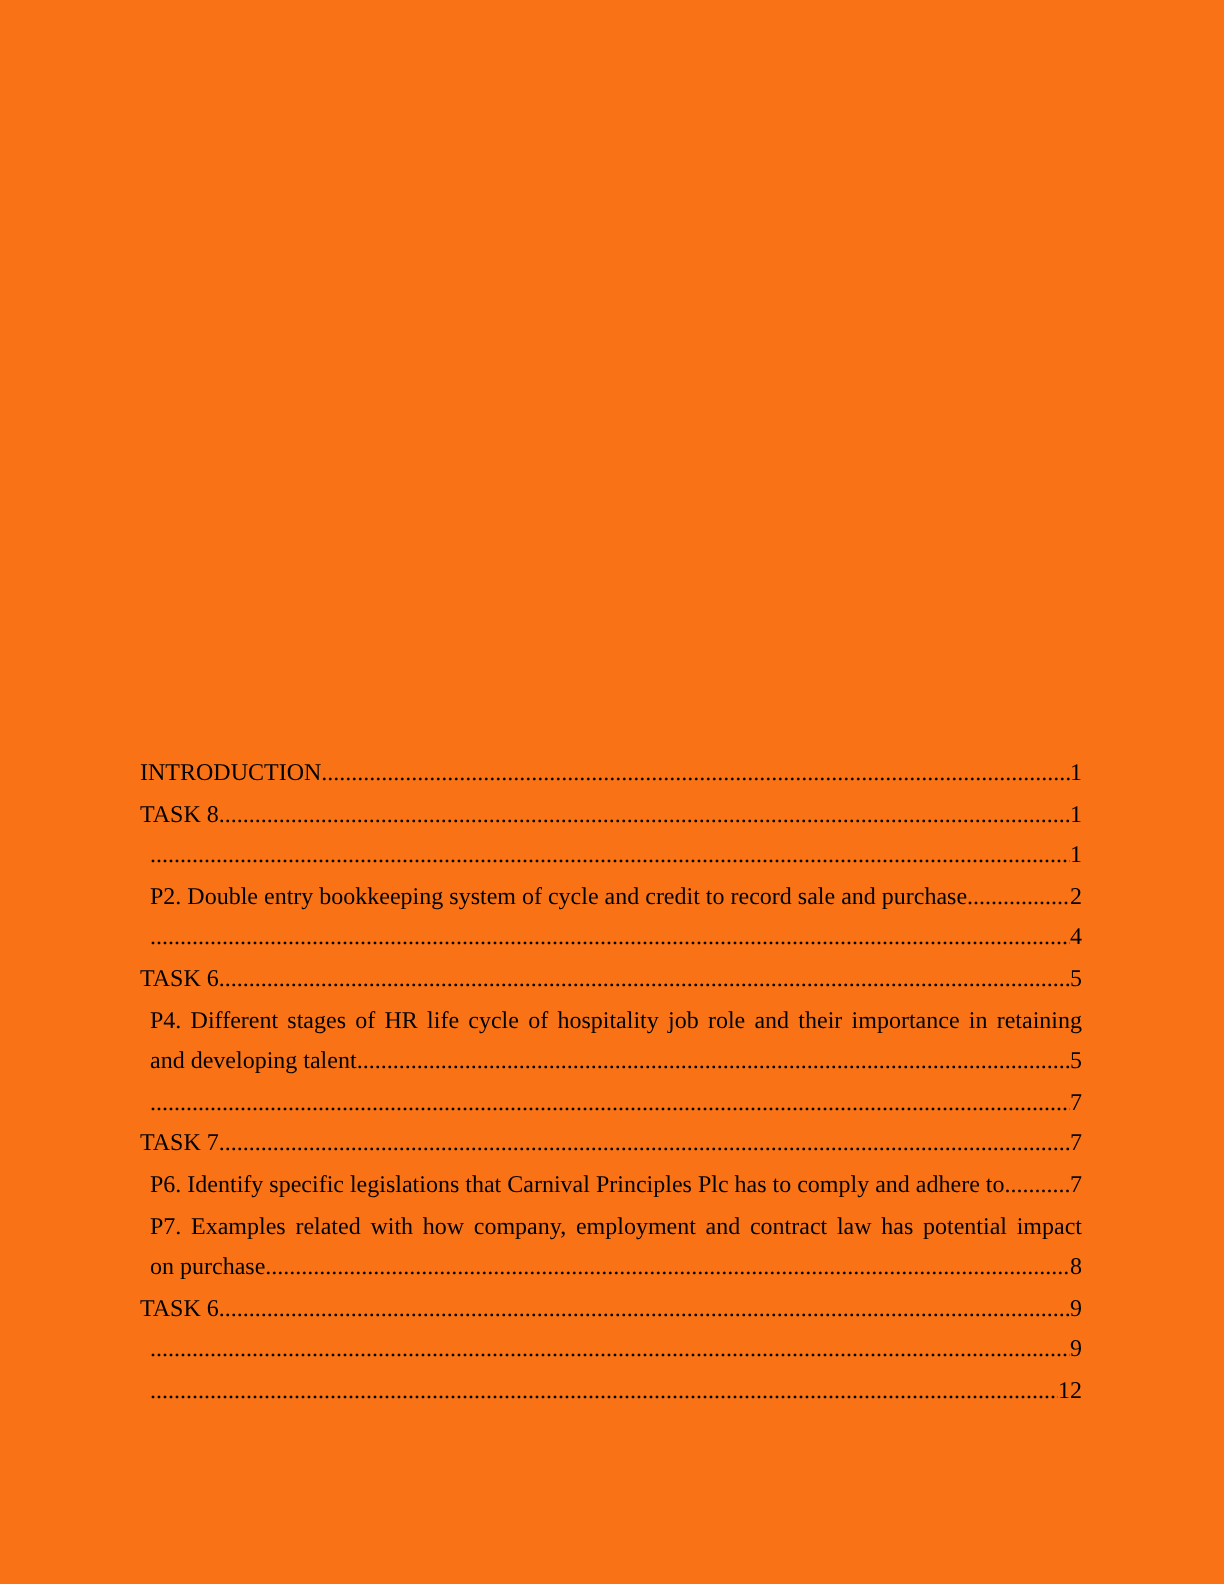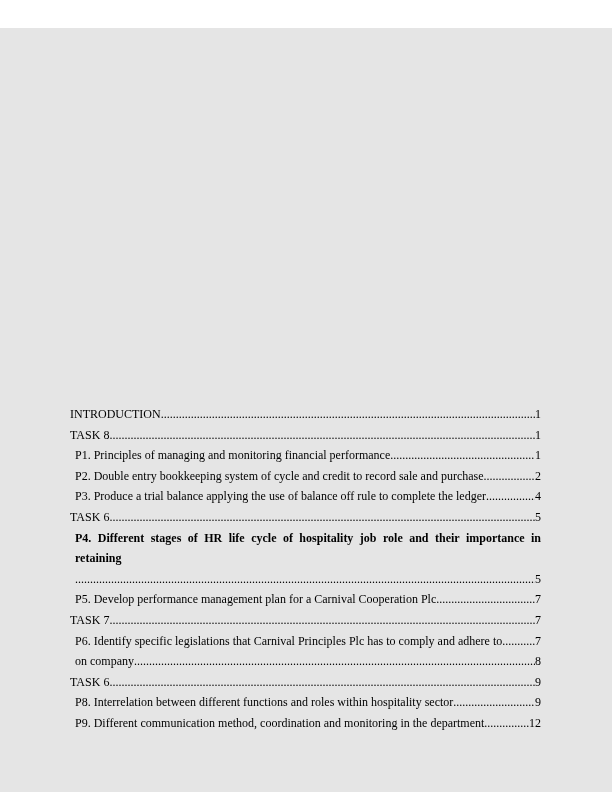--- a/index.html
+++ b/index.html
@@ -12,40 +12,38 @@
     height: 792px;
     position: relative;
     overflow: hidden;
     font-family: "Liberation Serif", "DejaVu Serif", serif;
     font-size: 12px;
     color: #000000;
   }
   .page {
     position: absolute;
     inset: 0;
-    background: #e5e5e5;
-    margin-top: 28px;
+    background: #f97316;
   }
   .toc {
     position: absolute;
     left: 70px;
     top: 376px;
     width: 471px;
   }
   .entry {
     line-height: 20.6px;
   }
   .lvl2 {
     padding-left: 5px;
   }
   
   .wrap-line {
     text-align: justify;
     text-align-last: justify;
-    font-weight: bold;
   }
   .dot-line {
     display: flex;
     align-items: baseline;
     width: 100%;
   }
   .t {
     flex: 0 0 auto;
     white-space: nowrap;
   }
@@ -76,61 +74,59 @@
     <div class="entry lvl1">
       <div class="dot-line">
         <span class="t">TASK 8</span>
         <span class="dots">................................................................................................................................................................................................................................................</span>
         <span class="pg">1</span>
       </div>
     </div>
 
     <div class="entry lvl2">
       <div class="dot-line">
-        <span class="t">P1. Principles of managing and monitoring financial performance</span>
         <span class="dots">................................................................................................................................................................................................................................................</span>
         <span class="pg">1</span>
       </div>
     </div>
 
     <div class="entry lvl2">
       <div class="dot-line">
         <span class="t">P2. Double entry bookkeeping system of cycle and credit to record sale and purchase</span>
         <span class="dots">................................................................................................................................................................................................................................................</span>
         <span class="pg">2</span>
       </div>
     </div>
 
     <div class="entry lvl2">
       <div class="dot-line">
-        <span class="t">P3. Produce a trial balance applying the use of balance off rule to complete the ledger</span>
         <span class="dots">................................................................................................................................................................................................................................................</span>
         <span class="pg">4</span>
       </div>
     </div>
 
     <div class="entry lvl1">
       <div class="dot-line">
         <span class="t">TASK 6</span>
         <span class="dots">................................................................................................................................................................................................................................................</span>
         <span class="pg">5</span>
       </div>
     </div>
 
     <div class="entry lvl2">
       <div class="wrap-line">P4. Different stages of HR life cycle of hospitality job role and their importance in retaining</div>
       <div class="dot-line">
+        <span class="t">and developing talent</span>
         <span class="dots">................................................................................................................................................................................................................................................</span>
         <span class="pg">5</span>
       </div>
     </div>
 
     <div class="entry lvl2">
       <div class="dot-line">
-        <span class="t">P5. Develop performance management plan for a Carnival Cooperation Plc</span>
         <span class="dots">................................................................................................................................................................................................................................................</span>
         <span class="pg">7</span>
       </div>
     </div>
 
     <div class="entry lvl1">
       <div class="dot-line">
         <span class="t">TASK 7</span>
         <span class="dots">................................................................................................................................................................................................................................................</span>
         <span class="pg">7</span>
@@ -139,45 +135,44 @@
 
     <div class="entry lvl2">
       <div class="dot-line">
         <span class="t">P6. Identify specific legislations that Carnival Principles Plc has to comply and adhere to</span>
         <span class="dots">................................................................................................................................................................................................................................................</span>
         <span class="pg">7</span>
       </div>
     </div>
 
     <div class="entry lvl2">
+      <div class="wrap-line">P7. Examples related with how company, employment and contract law has potential impact</div>
       <div class="dot-line">
-        <span class="t">on company</span>
+        <span class="t">on purchase</span>
         <span class="dots">................................................................................................................................................................................................................................................</span>
         <span class="pg">8</span>
       </div>
     </div>
 
     <div class="entry lvl1">
       <div class="dot-line">
         <span class="t">TASK 6</span>
         <span class="dots">................................................................................................................................................................................................................................................</span>
         <span class="pg">9</span>
       </div>
     </div>
 
     <div class="entry lvl2">
       <div class="dot-line">
-        <span class="t">P8. Interrelation between different functions and roles within hospitality sector</span>
         <span class="dots">................................................................................................................................................................................................................................................</span>
         <span class="pg">9</span>
       </div>
     </div>
 
     <div class="entry lvl2">
       <div class="dot-line">
-        <span class="t">P9. Different communication method, coordination and monitoring in the department</span>
         <span class="dots">................................................................................................................................................................................................................................................</span>
         <span class="pg">12</span>
       </div>
     </div>
 
   </div>
 </div>
 
 </body></html>

